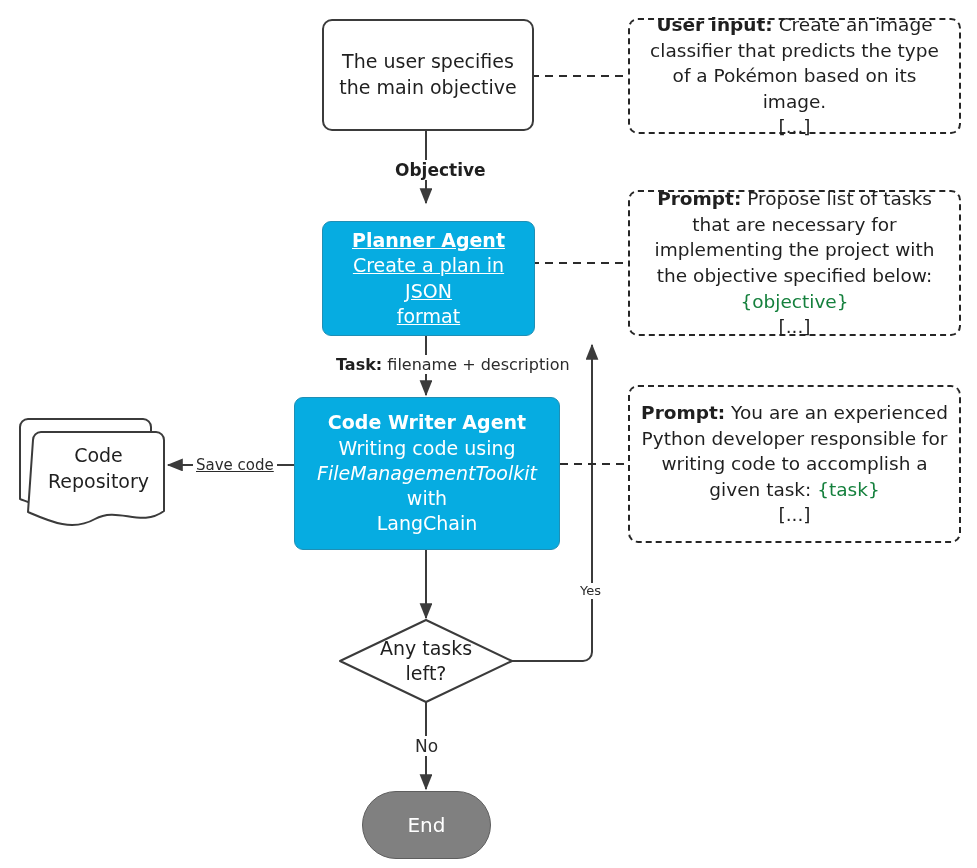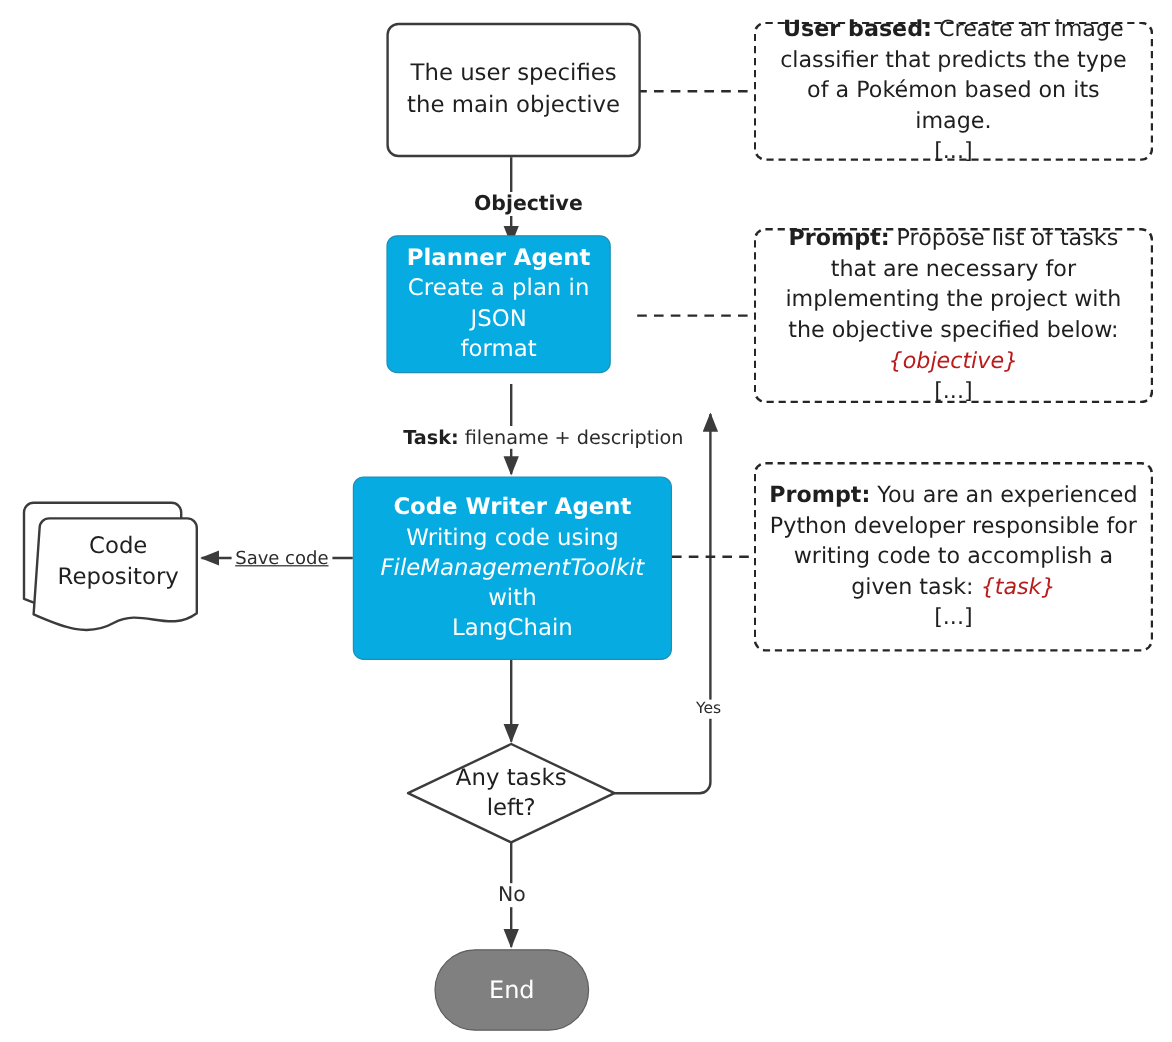--- a/index.html
+++ b/index.html
@@ -69,22 +69,21 @@
   .box-dashed {
     background: #ffffff;
     border: 2px dashed #262626;
     border-radius: 10px;
     color: #1f1f1f;
     font-size: 18.5px;
     line-height: 1.38;
   }
   .box-dashed b { font-weight: bold; }
   .var {
-    color: #b91c1c;
-    font-style: italic;
+    color: #15803d;
   }
 
   
   .box-end {
     background: #808080;
     border: 1px solid #5e5e5e;
     border-radius: 38px;
     color: #ffffff;
     font-size: 20px;
     align-items: center;
@@ -166,21 +165,21 @@
 
     <line x1="531" y1="76" x2="628" y2="76" stroke="#2b2b2b" stroke-width="2" stroke-dasharray="8 6"></line>
     <line x1="531" y1="263" x2="628" y2="263" stroke="#2b2b2b" stroke-width="2" stroke-dasharray="8 6"></line>
     <line x1="560" y1="464" x2="628" y2="464" stroke="#2b2b2b" stroke-width="2" stroke-dasharray="8 6"></line>
   </svg>
 
   <div class="node box-white" style="left:322px; top:19px; width:212px; height:112px;">
     <div class="node-inner">The user specifies the main objective</div>
   </div>
 
-  <div class="node box-blue" style="left:322px; top:196px; width:187px; height:115px;">
+  <div class="node box-blue" style="left:322px; top:221px; width:213px; height:115px;text-decoration:underline;">
     <div class="node-inner">
       <span class="title">Planner Agent</span>
       <span class="sub">Create a plan in JSON</span>
       <span class="sub">format</span>
     </div>
   </div>
 
   <div class="node box-blue" style="left:294px; top:397px; width:266px; height:153px;">
     <div class="node-inner">
       <span class="title">Code Writer Agent</span>
@@ -203,21 +202,21 @@
       <div>left?</div>
     </div>
   </div>
 
   <div class="node box-end" style="left:362px; top:791px; width:129px; height:68px;">
     <div class="node-inner">End</div>
   </div>
 
   <div class="node box-dashed" style="left:628px; top:18px; width:333px; height:116px;">
     <div class="node-inner">
-      <b>User based:</b><span> Create an image classifier that predicts the type of a Pokémon based on its image.</span>
+      <b>User input:</b><span> Create an image classifier that predicts the type of a Pokémon based on its image.</span>
       <div>[...]</div>
     </div>
   </div>
 
   <div class="node box-dashed" style="left:628px; top:190px; width:333px; height:146px;">
     <div class="node-inner">
       <b>Prompt:</b><span> Propose list of tasks that are necessary for implementing the project with the objective specified below: </span><span class="var">{objective}</span>
       <div>[...]</div>
     </div>
   </div>

